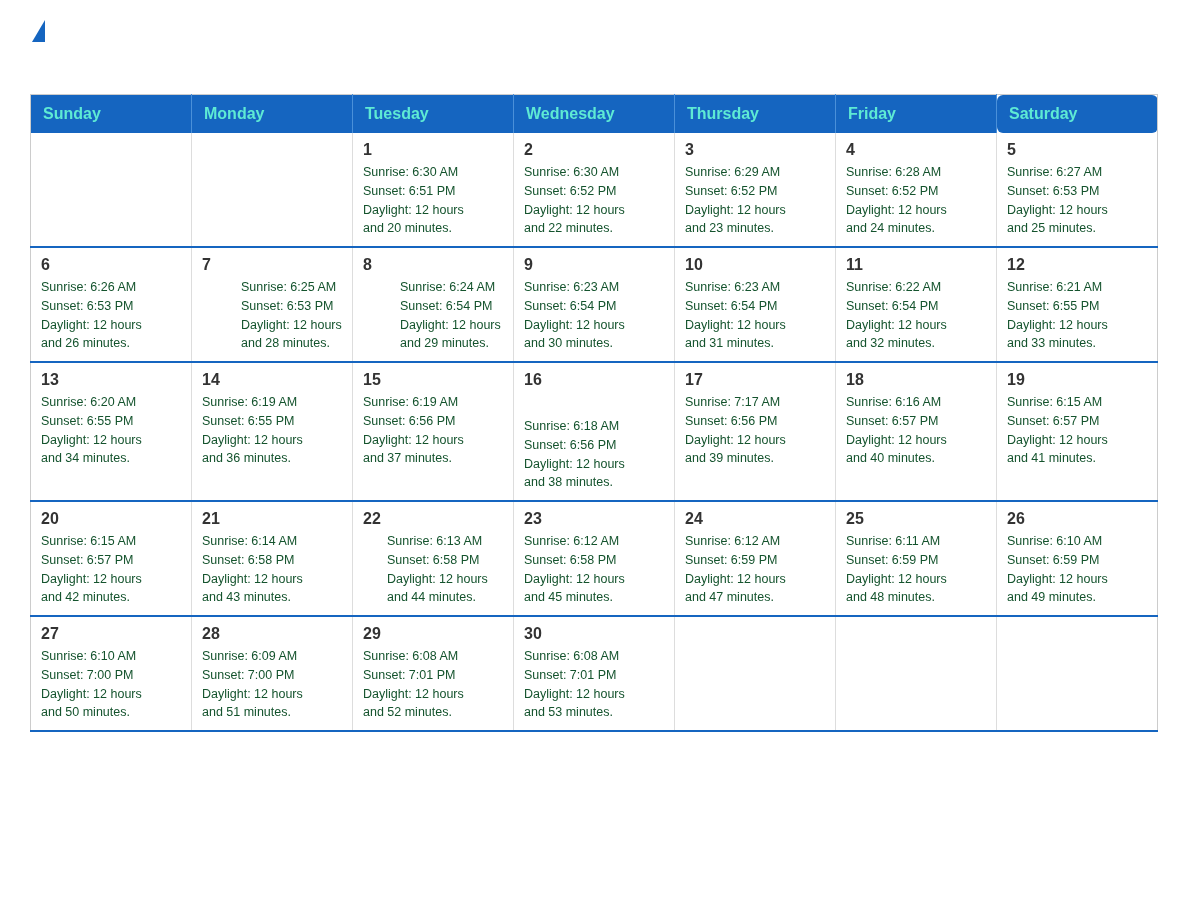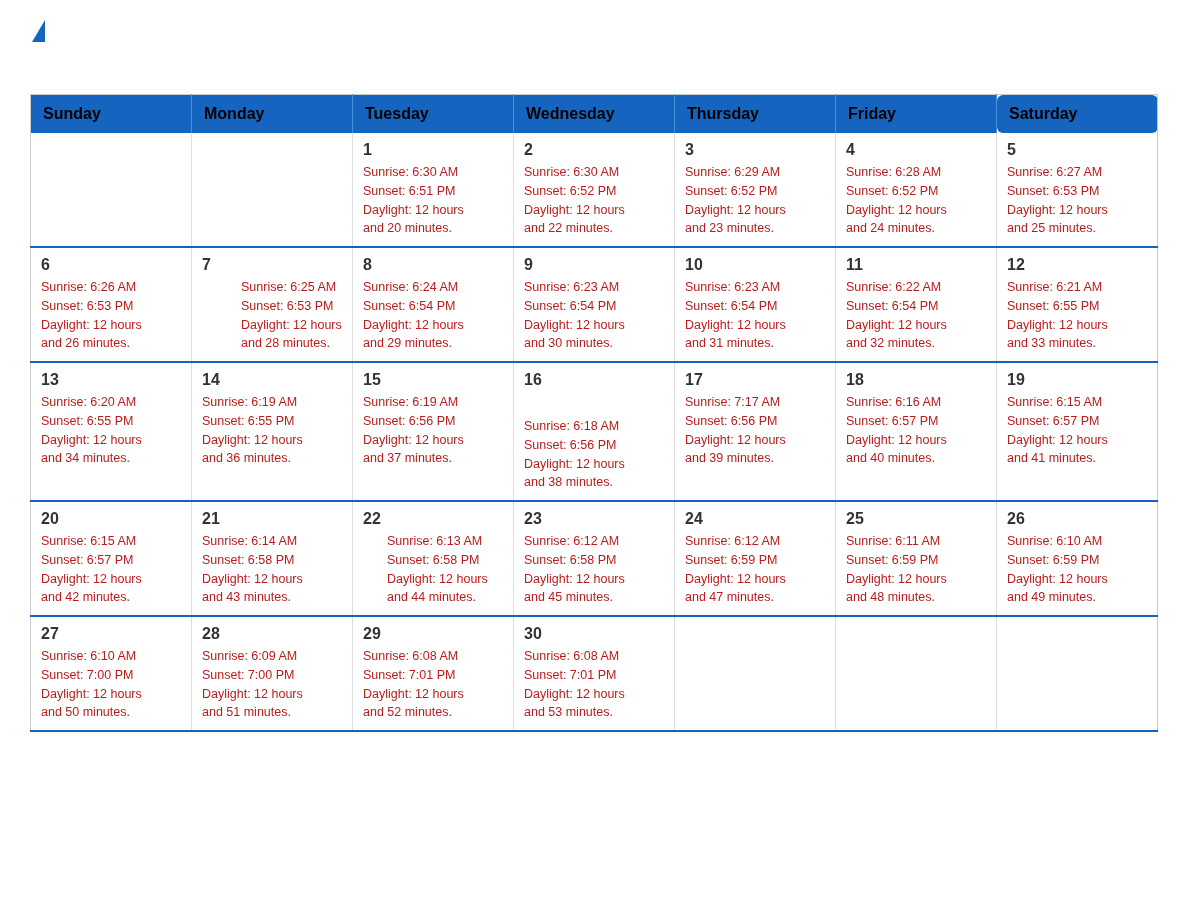--- a/index.html
+++ b/index.html
@@ -32,21 +32,21 @@
       color: #333;
       margin-top: 4px;
     }
     .calendar {
       width: 100%;
       border-collapse: collapse;
       border: 1px solid #ccc;
     }
     .calendar thead tr th {
       background-color: #1565c0;
-      color: #000000;
+      color: #5eead4;
       padding: 10px 12px;
       text-align: left;
       font-size: 16px;
       font-weight: bold;
       border-right: 1px solid #4a90d9;
     }
     .calendar thead tr th:last-child {
       border-right: none;
       border-radius: 6px;
     }
@@ -62,21 +62,21 @@
       border-right: none;
     }
     .day-number {
       font-size: 16px;
       font-weight: bold;
       color: #333;
       margin-bottom: 4px;
     }
     .day-info {
       font-size: 12.5px;
-      color: #b91c1c;
+      color: #14532d;
       line-height: 1.5;
     }
     .empty-cell {
       background: #fff;
     }
     .logo-wrapper {
       display: flex;
       flex-direction: column;
     }
     .logo-top-row {
@@ -186,21 +186,21 @@
         </td>
         <td>
           <div class="day-number">7</div>
           <div class="day-info" style="white-space: pre-line; margin-left: 39px;">Sunrise: 6:25 AM
 Sunset: 6:53 PM
 Daylight: 12 hours
 and 28 minutes.</div>
         </td>
         <td>
           <div class="day-number">8</div>
-          <div class="day-info" style="white-space: pre-line;">Sunrise: 6:24 AM
+          <div class="day-info" style="white-space: pre-line; margin-left: 37px;">Sunrise: 6:24 AM
 Sunset: 6:54 PM
 Daylight: 12 hours
 and 29 minutes.</div>
         </td>
         <td>
           <div class="day-number">9</div>
           <div class="day-info" style="white-space: pre-line;">Sunrise: 6:23 AM
 Sunset: 6:54 PM
 Daylight: 12 hours
 and 30 minutes.</div>

